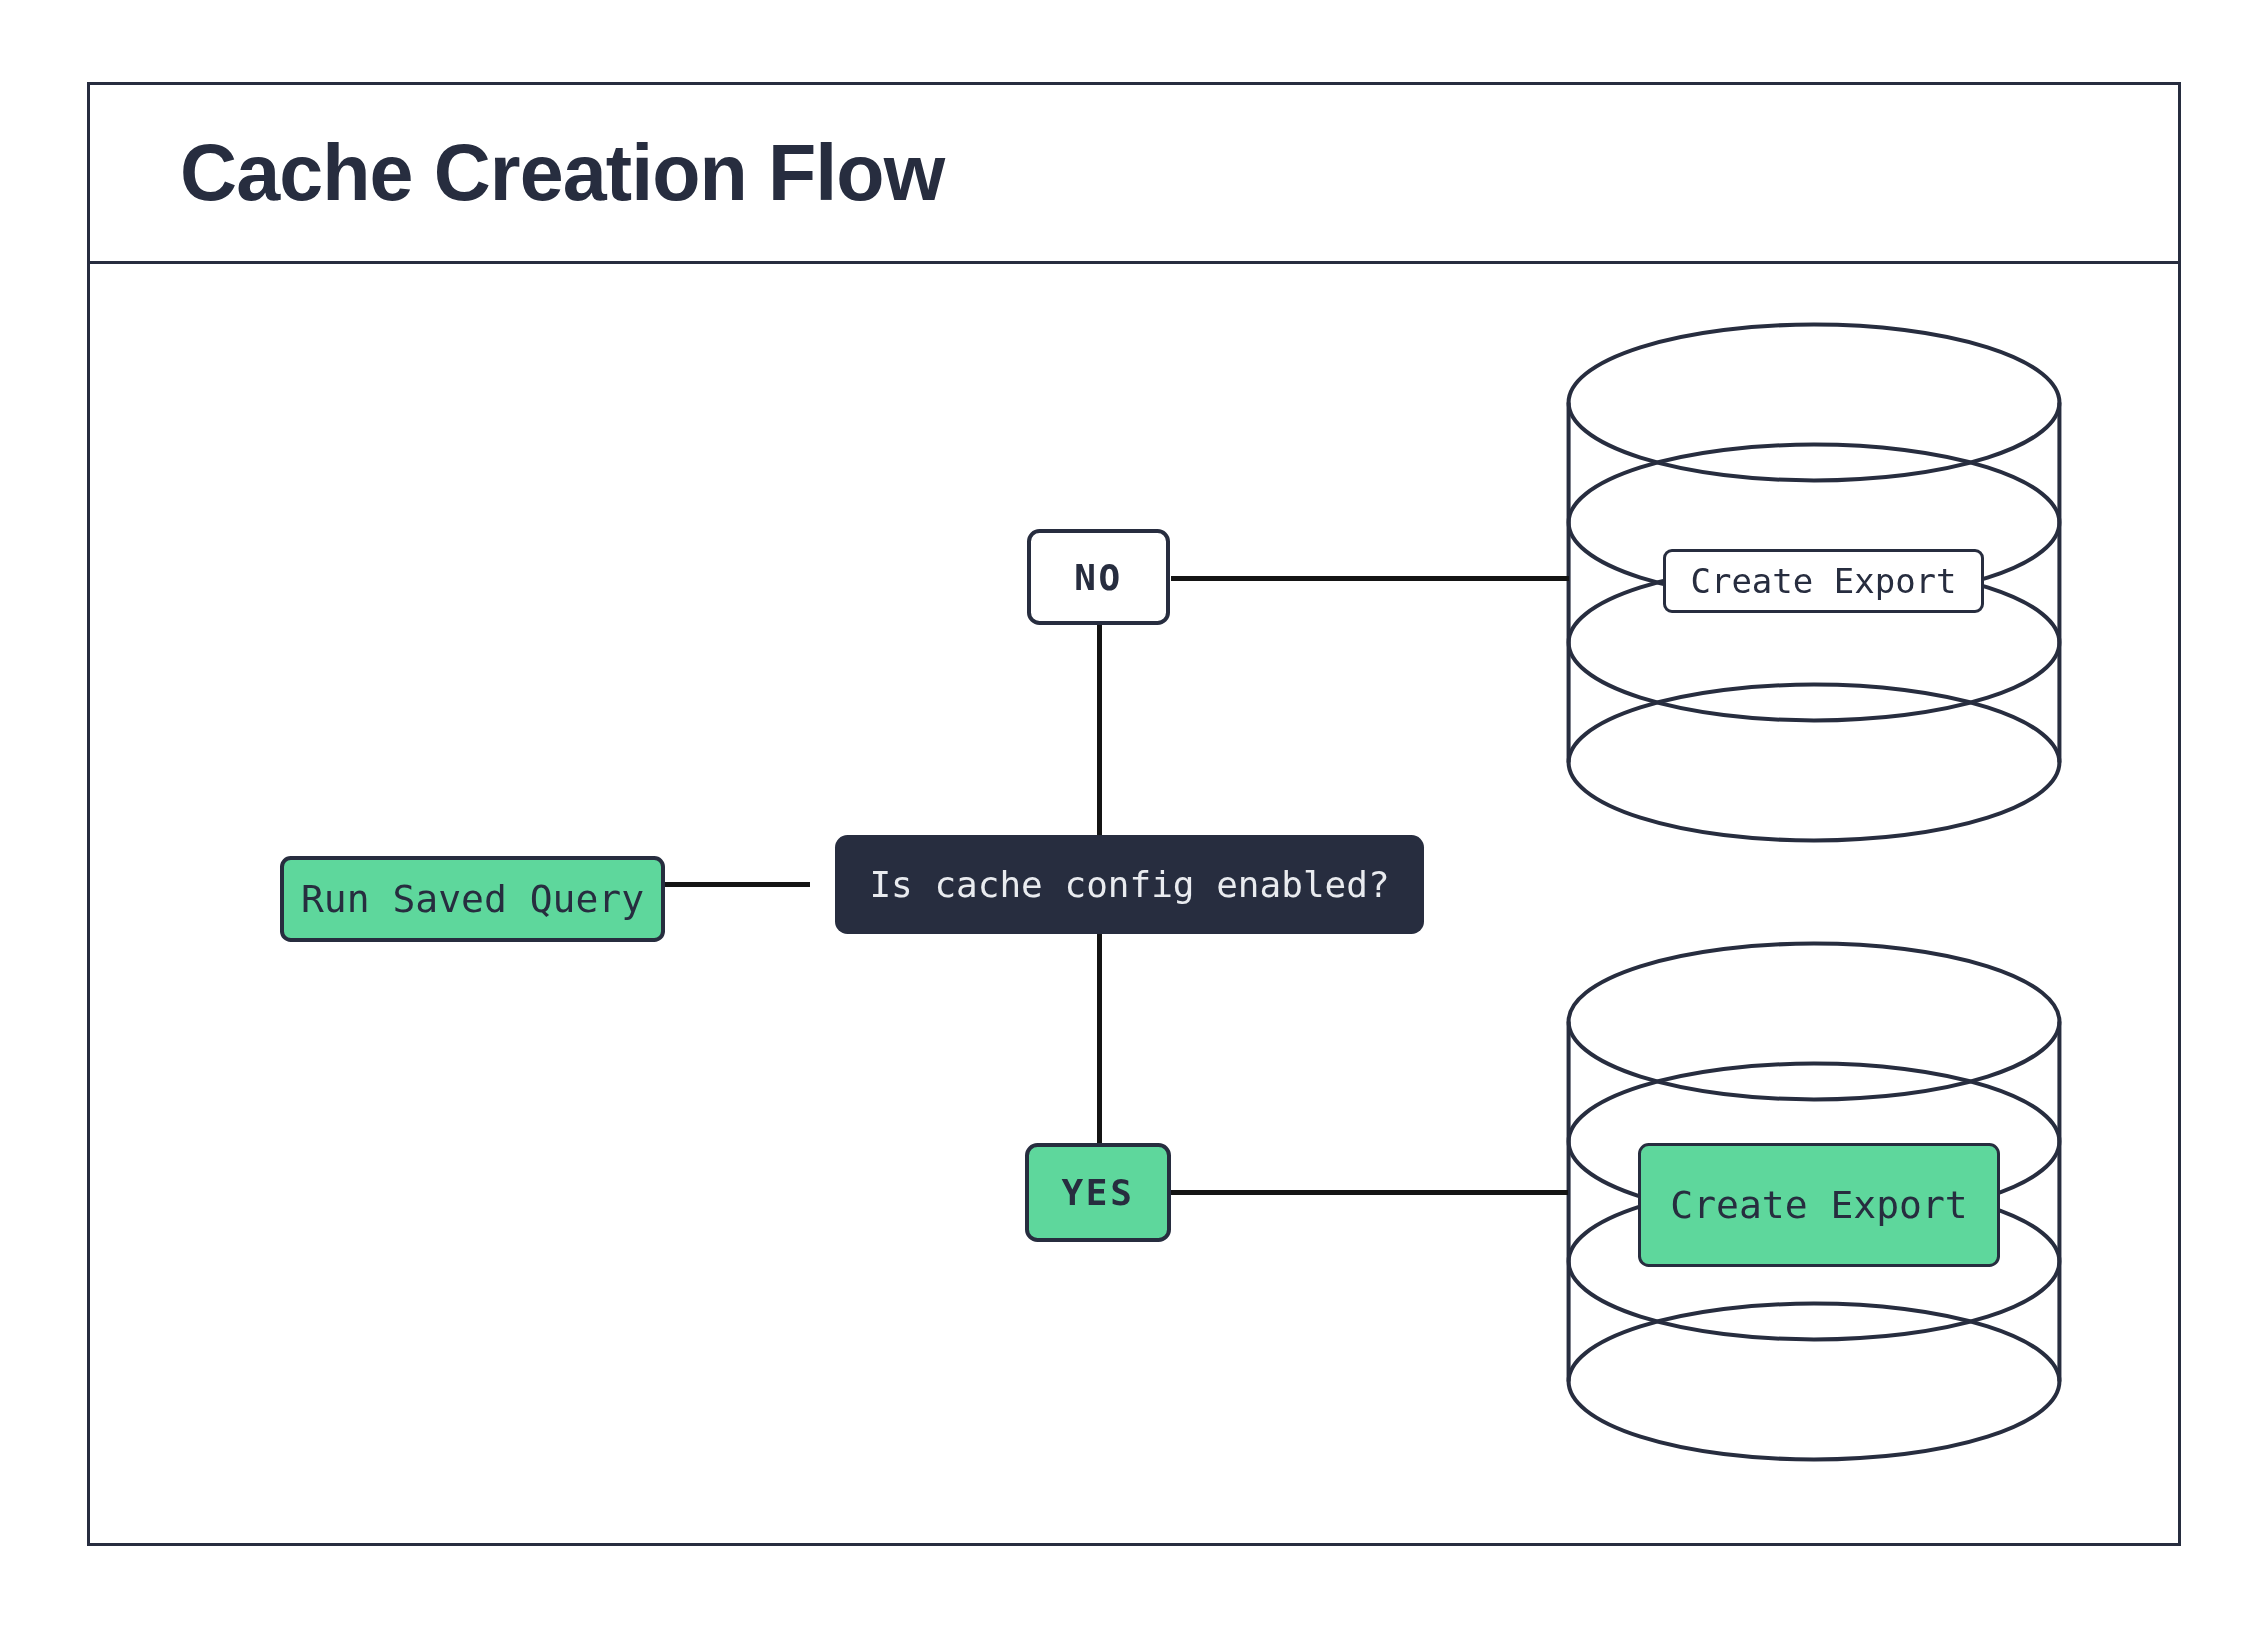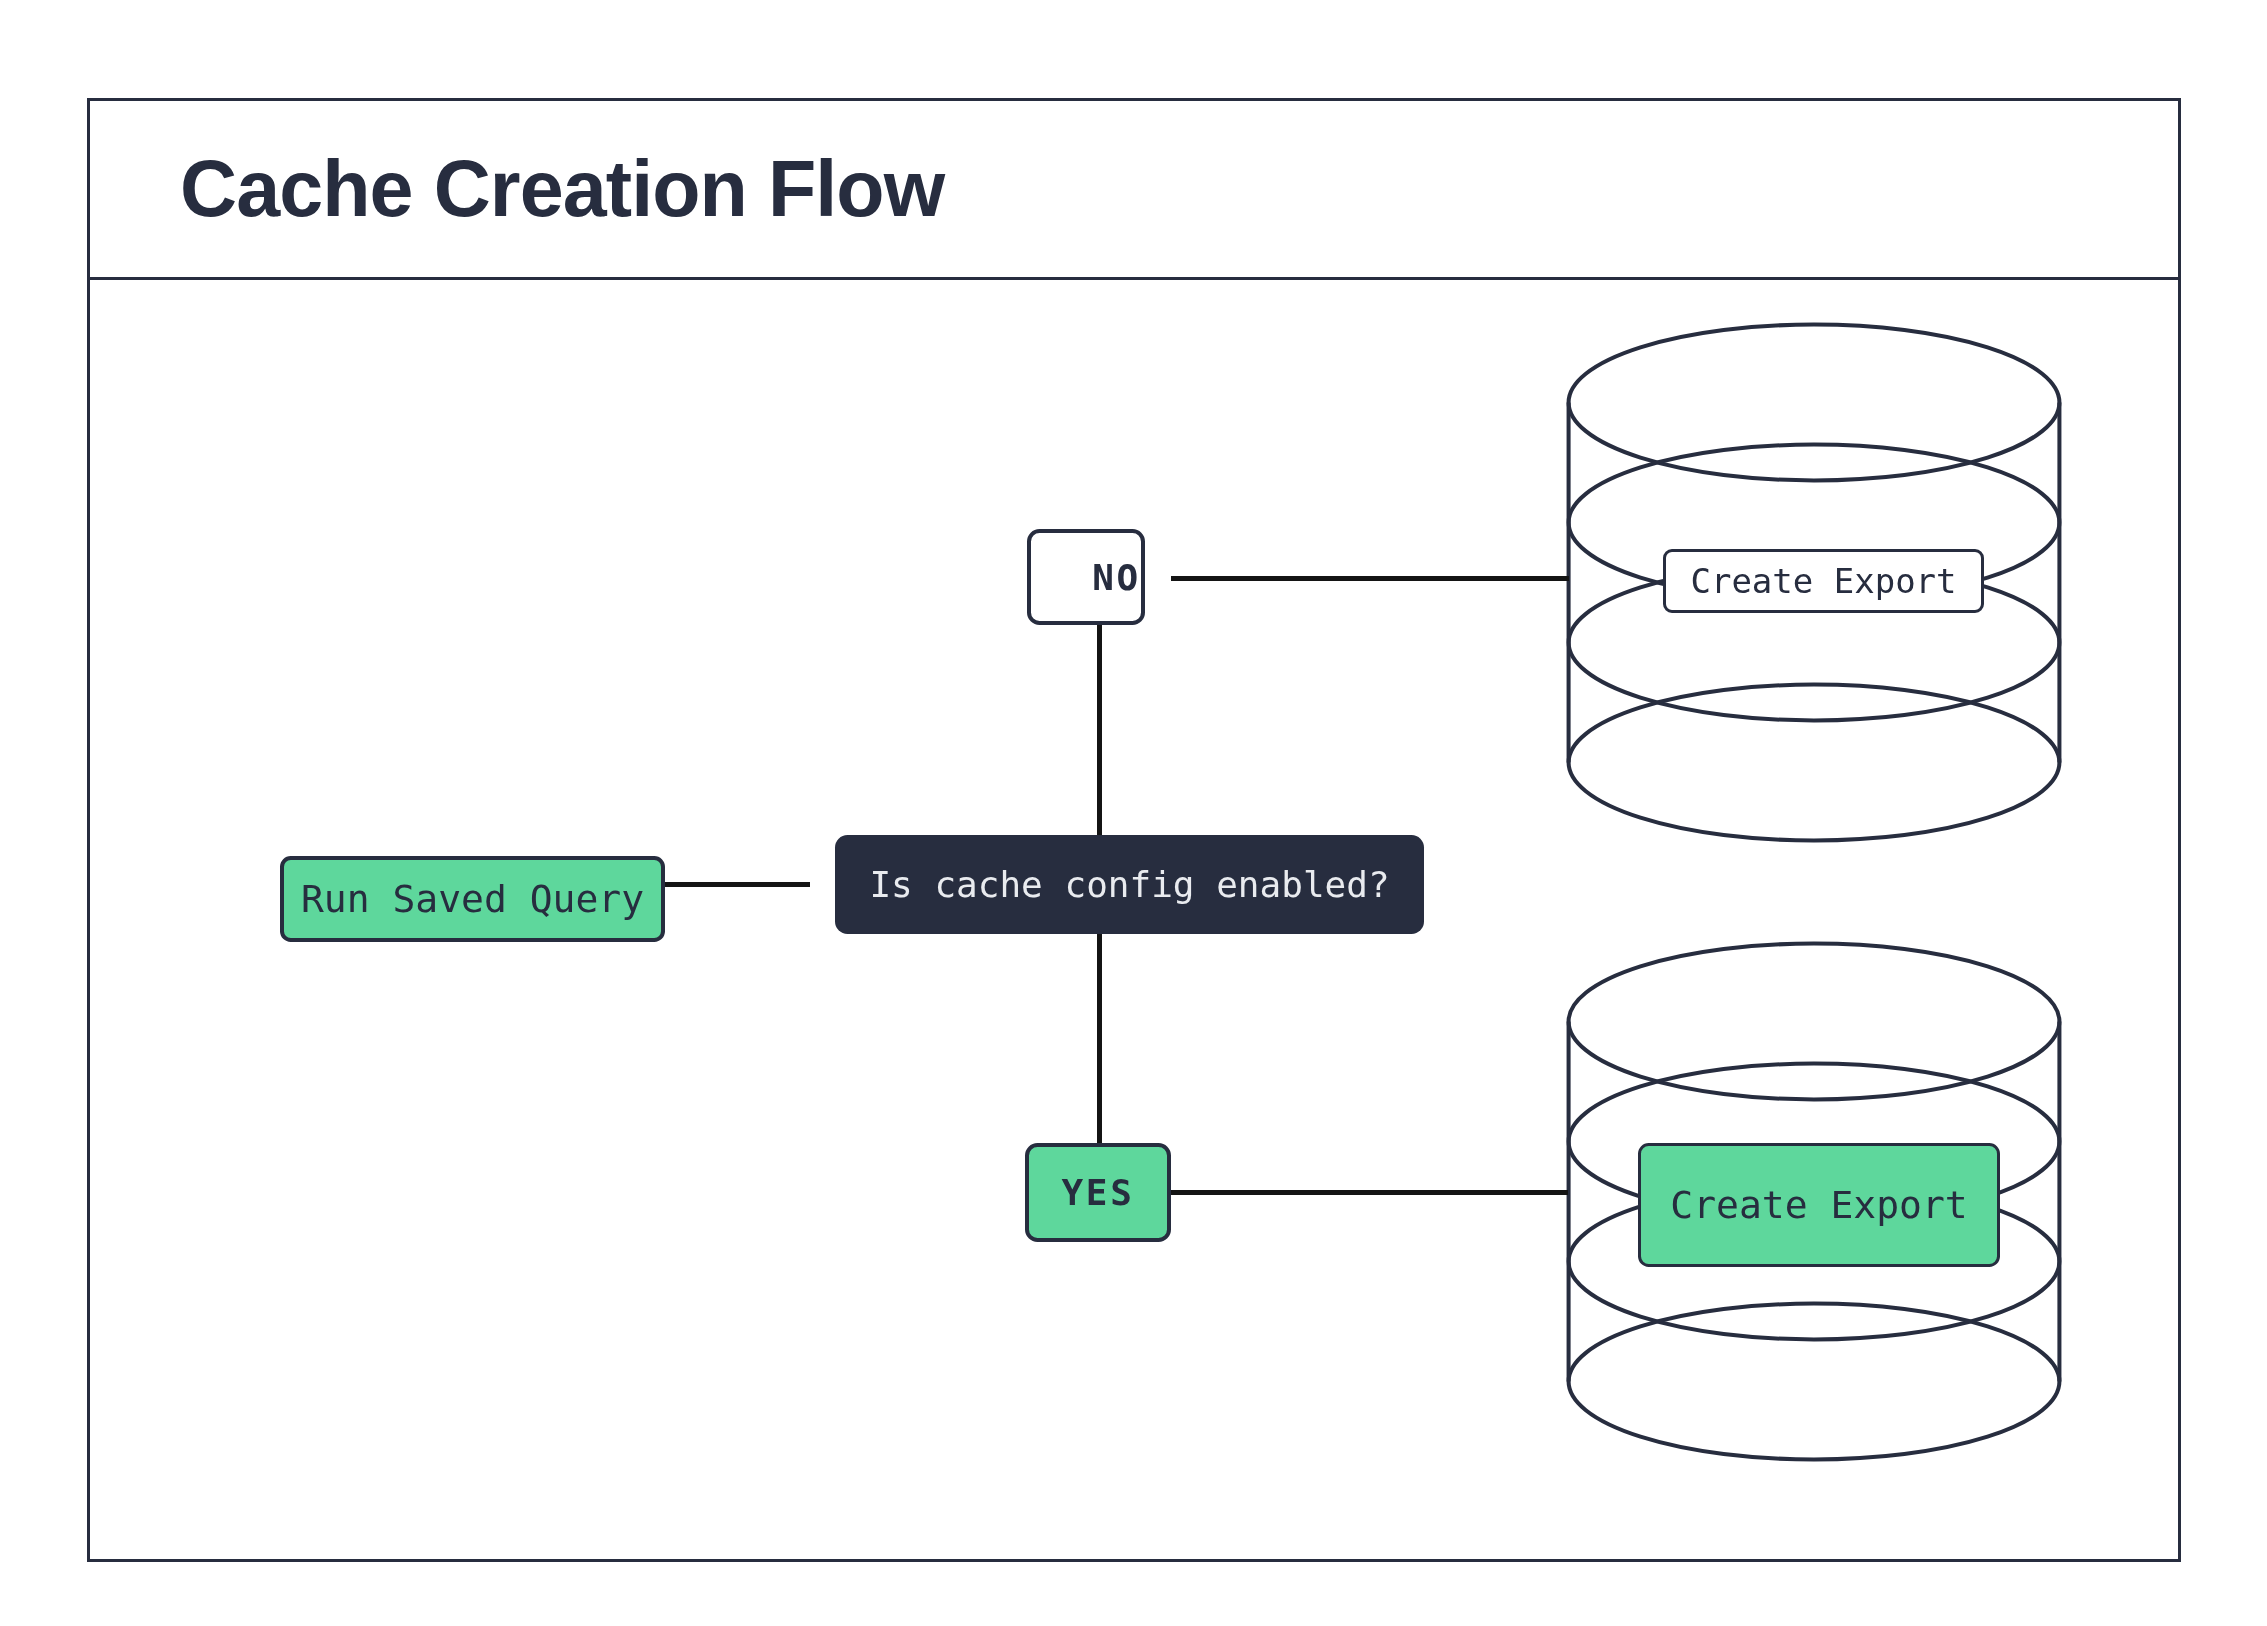--- a/index.html
+++ b/index.html
@@ -9,21 +9,21 @@
     --paper:#FFFFFF;
     --text-light:#E9EBEF;
   }
   *{margin:0;padding:0;box-sizing:border-box;}
   html,body{width:2268px;height:1626px;background:var(--paper);}
   body{position:relative;font-family:"DejaVu Sans Mono","Liberation Mono",monospace;}
 
   
   .frame{
     position:absolute;left:87px;top:82px;width:2094px;height:1464px;
-    border:3.6px solid var(--ink);background:var(--paper);margin-top:16px;
+    border:3.6px solid var(--ink);background:var(--paper);
   }
   .frame-header{
     position:absolute;left:0;top:0;width:100%;height:179px;
     border-bottom:3.6px solid var(--ink);
     display:flex;align-items:center;padding-left:90px;
   }
   .title{
     font-family:"Liberation Sans","DejaVu Sans",sans-serif;
     font-weight:bold;font-size:79px;letter-spacing:-0.9px;color:var(--ink);
   }
@@ -37,23 +37,23 @@
     left:280px;top:856px;width:385px;height:86px;
     background:var(--green);border:4.5px solid var(--ink);border-radius:10.7px;
     font-size:38px;
   }
   .node-decision{
     left:811px;top:835px;width:589px;height:99px;
     background:var(--ink);border-radius:12.5px;
     font-size:36px;color:var(--text-light);margin-left:24px;
   }
   .node-no{
-    left:1027px;top:529px;width:118px;height:96px;
+    left:1027px;top:529px;width:143px;height:96px;
     background:var(--paper);border:4.5px solid var(--ink);border-radius:12.5px;
-    font-size:36px;font-weight:bold;letter-spacing:2.7px;justify-content:flex-end;
+    font-size:36px;font-weight:bold;letter-spacing:2.7px;
   }
   .node-yes{
     left:1025px;top:1143px;width:146px;height:99px;
     background:var(--green);border:4.5px solid var(--ink);border-radius:12.5px;
     font-size:36px;font-weight:bold;letter-spacing:2.7px;
   }
   .db-label-export{
     left:1663px;top:549px;width:321px;height:64px;
     background:var(--paper);border:3.6px solid var(--ink);border-radius:9px;
     font-size:34px;

